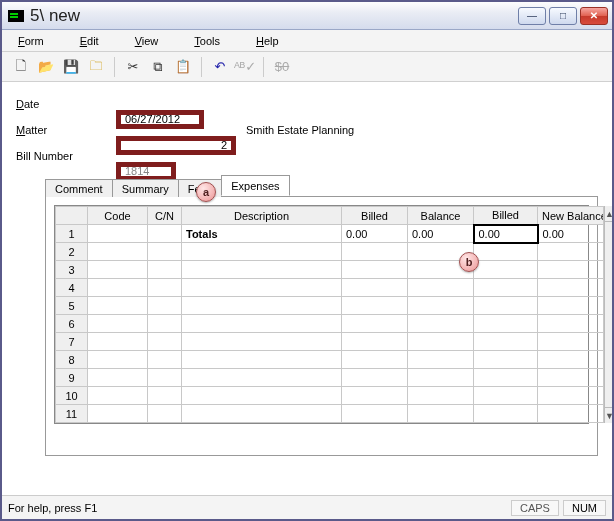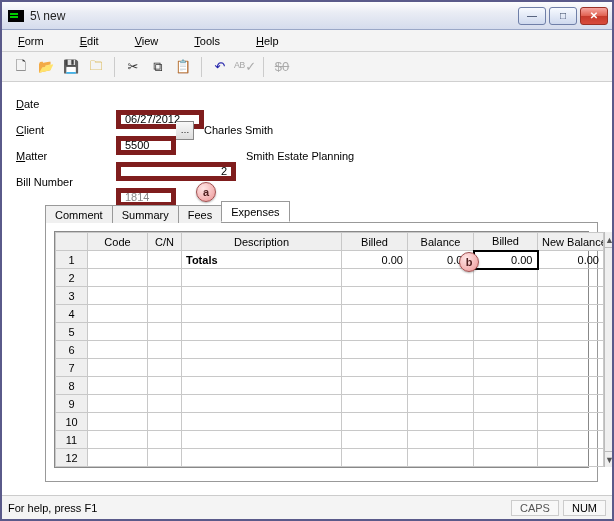--- a/index.html
+++ b/index.html
@@ -24,21 +24,21 @@
   .titlebar .appicon {
     width: 16px; height: 12px;
     background: #000;
     margin-right: 6px;
     position: relative;
   }
   .titlebar .appicon::after{
     content:""; position:absolute; left:2px; top:3px; width:8px; height:2px; background:#0c0;
     box-shadow: 0 3px 0 #0c0;
   }
-  .titlebar .title { flex: 1; color: #222; font-size: 12px; }
+  .titlebar .title { flex: 1; color: #222; font-size: 17px; }
   .winbtns { display: flex; gap: 3px; }
   .winbtn {
     width: 28px; height: 18px;
     border: 1px solid #6f7fa8;
     border-radius: 3px;
     background: linear-gradient(to bottom, #f7faff, #cfd9ee);
     display: flex; align-items: center; justify-content: center;
     font-size: 10px; color: #2b3a5a;
   }
   .winbtn.close {
@@ -111,21 +111,21 @@
   .grid-scroll .arr.dn{ position:absolute; bottom:0; left:0; right:0; border-top:1px solid #bbb; border-bottom:none;}
   table.grid { border-collapse:collapse; width: 556px; table-layout:fixed; }
   table.grid th, table.grid td {
     border:1px solid #c8c8c8; height:18px; padding:0 4px;
     font-size:11px; overflow:hidden; white-space:nowrap;
   }
   table.grid th { background:#efefef; font-weight:normal; text-align:center; }
   table.grid th.rownum, table.grid td.rownum { background:#efefef; text-align:center; width:32px; }
   .col-code{width:60px;} .col-cn{width:34px;} .col-desc{width:160px;text-align:left;font-weight:bold;}
   .col-num{width:66px; text-align:right;} .col-apply{width:64px;text-align:right;}
-  .cell-num { text-align:right; }
+  .cell-num { text-align:left; }
   .apply-selected { border:2px solid #000 !important; background:#fff; }
   .status {
     position:absolute; left:2px; right:2px; bottom:2px;
     height:24px; border-top:1px solid #ccc;
     display:flex; align-items:center; padding:0 6px;
     background:#f4f4f4; font-size:11px;
   }
   .stat-spacer{flex:1;}
   .stat-cell{ border:1px solid #ccc; padding:1px 8px; margin-left:4px; background:#f8f8f8; color:#555;}
   .stat-cell.on{ color:#000; }
@@ -178,26 +178,20 @@
       <s>$0</s>
     </div>
 </div>
 
 <div class="form-area">
   <div class="frow">
     <div class="flabel"><u>D</u>ate</div>
     <input class="txt date-input" value="06/27/2012" style="">
   </div>
   <div class="frow">
-    <div class="flabel"><u>C</u>lient</div>
-    <input class="txt client" value="5500" style="">
-    <div class="clientbtn">…</div>
-    <div class="ro">Charles Smith</div>
-  </div>
-  <div class="frow">
     <div class="flabel"><u>M</u>atter</div>
     <input class="txt matter-input" value="2" style="">
     <div class="ro">Smith Estate Planning</div>
   </div>
   <div class="frow">
     <div class="flabel"><span>Bill Number</span></div>
     <input class="txt billno" value="1814" style="">
   </div>
 </div>
 
@@ -327,30 +321,20 @@
             <tr>
               <td class="rownum">11</td>
               <td class="col-code"></td>
               <td class="col-cn"></td>
               <td class="col-desc"></td>
               <td class="col-num cell-num"></td>
               <td class="col-num cell-num"></td>
               <td class="col-apply cell-num"></td>
               <td class="col-num cell-num"></td>
             </tr>
-            <tr>
-              <td class="rownum">12</td>
-              <td class="col-code"></td>
-              <td class="col-cn"></td>
-              <td class="col-desc"></td>
-              <td class="col-num cell-num"></td>
-              <td class="col-num cell-num"></td>
-              <td class="col-apply cell-num"></td>
-              <td class="col-num cell-num"></td>
-            </tr>
           </tbody>
       </table>
       <div class="grid-scroll">
         <div class="arr">▲</div>
         <div class="arr dn">▼</div>
       </div>
     </div>
   </div>
 </div>
 

